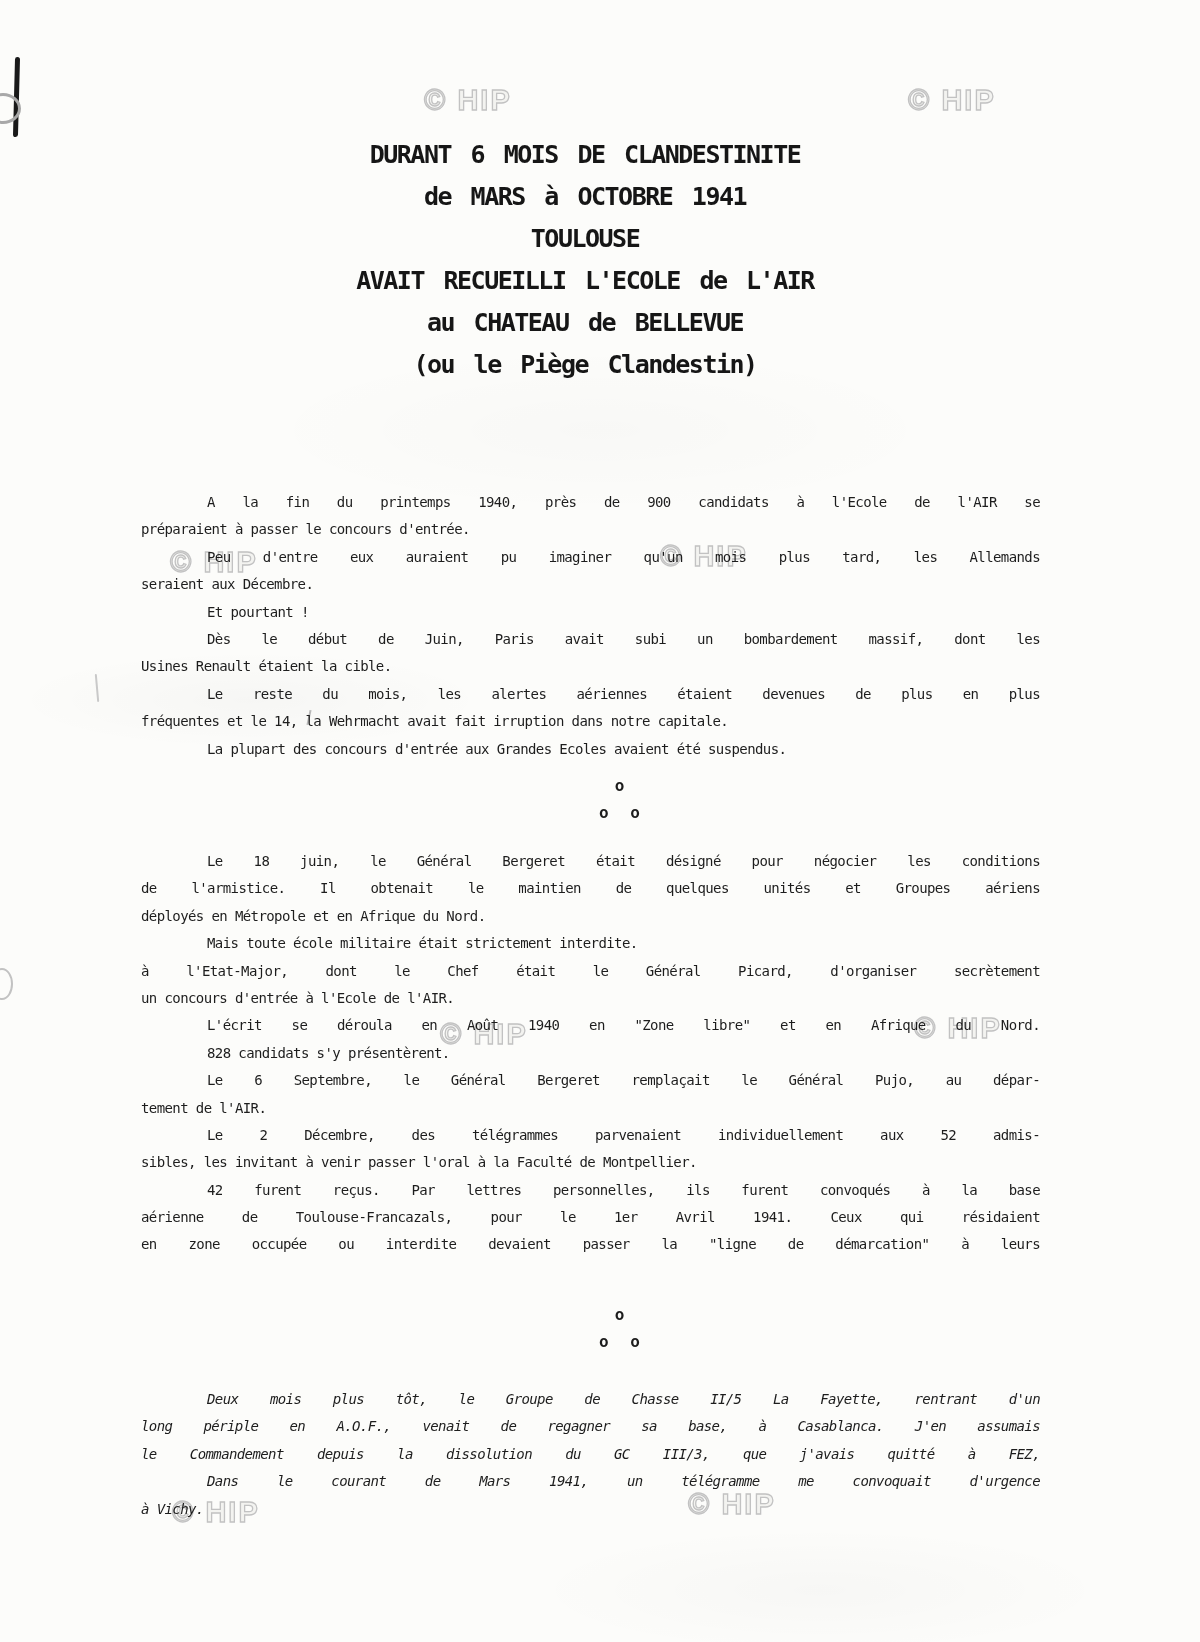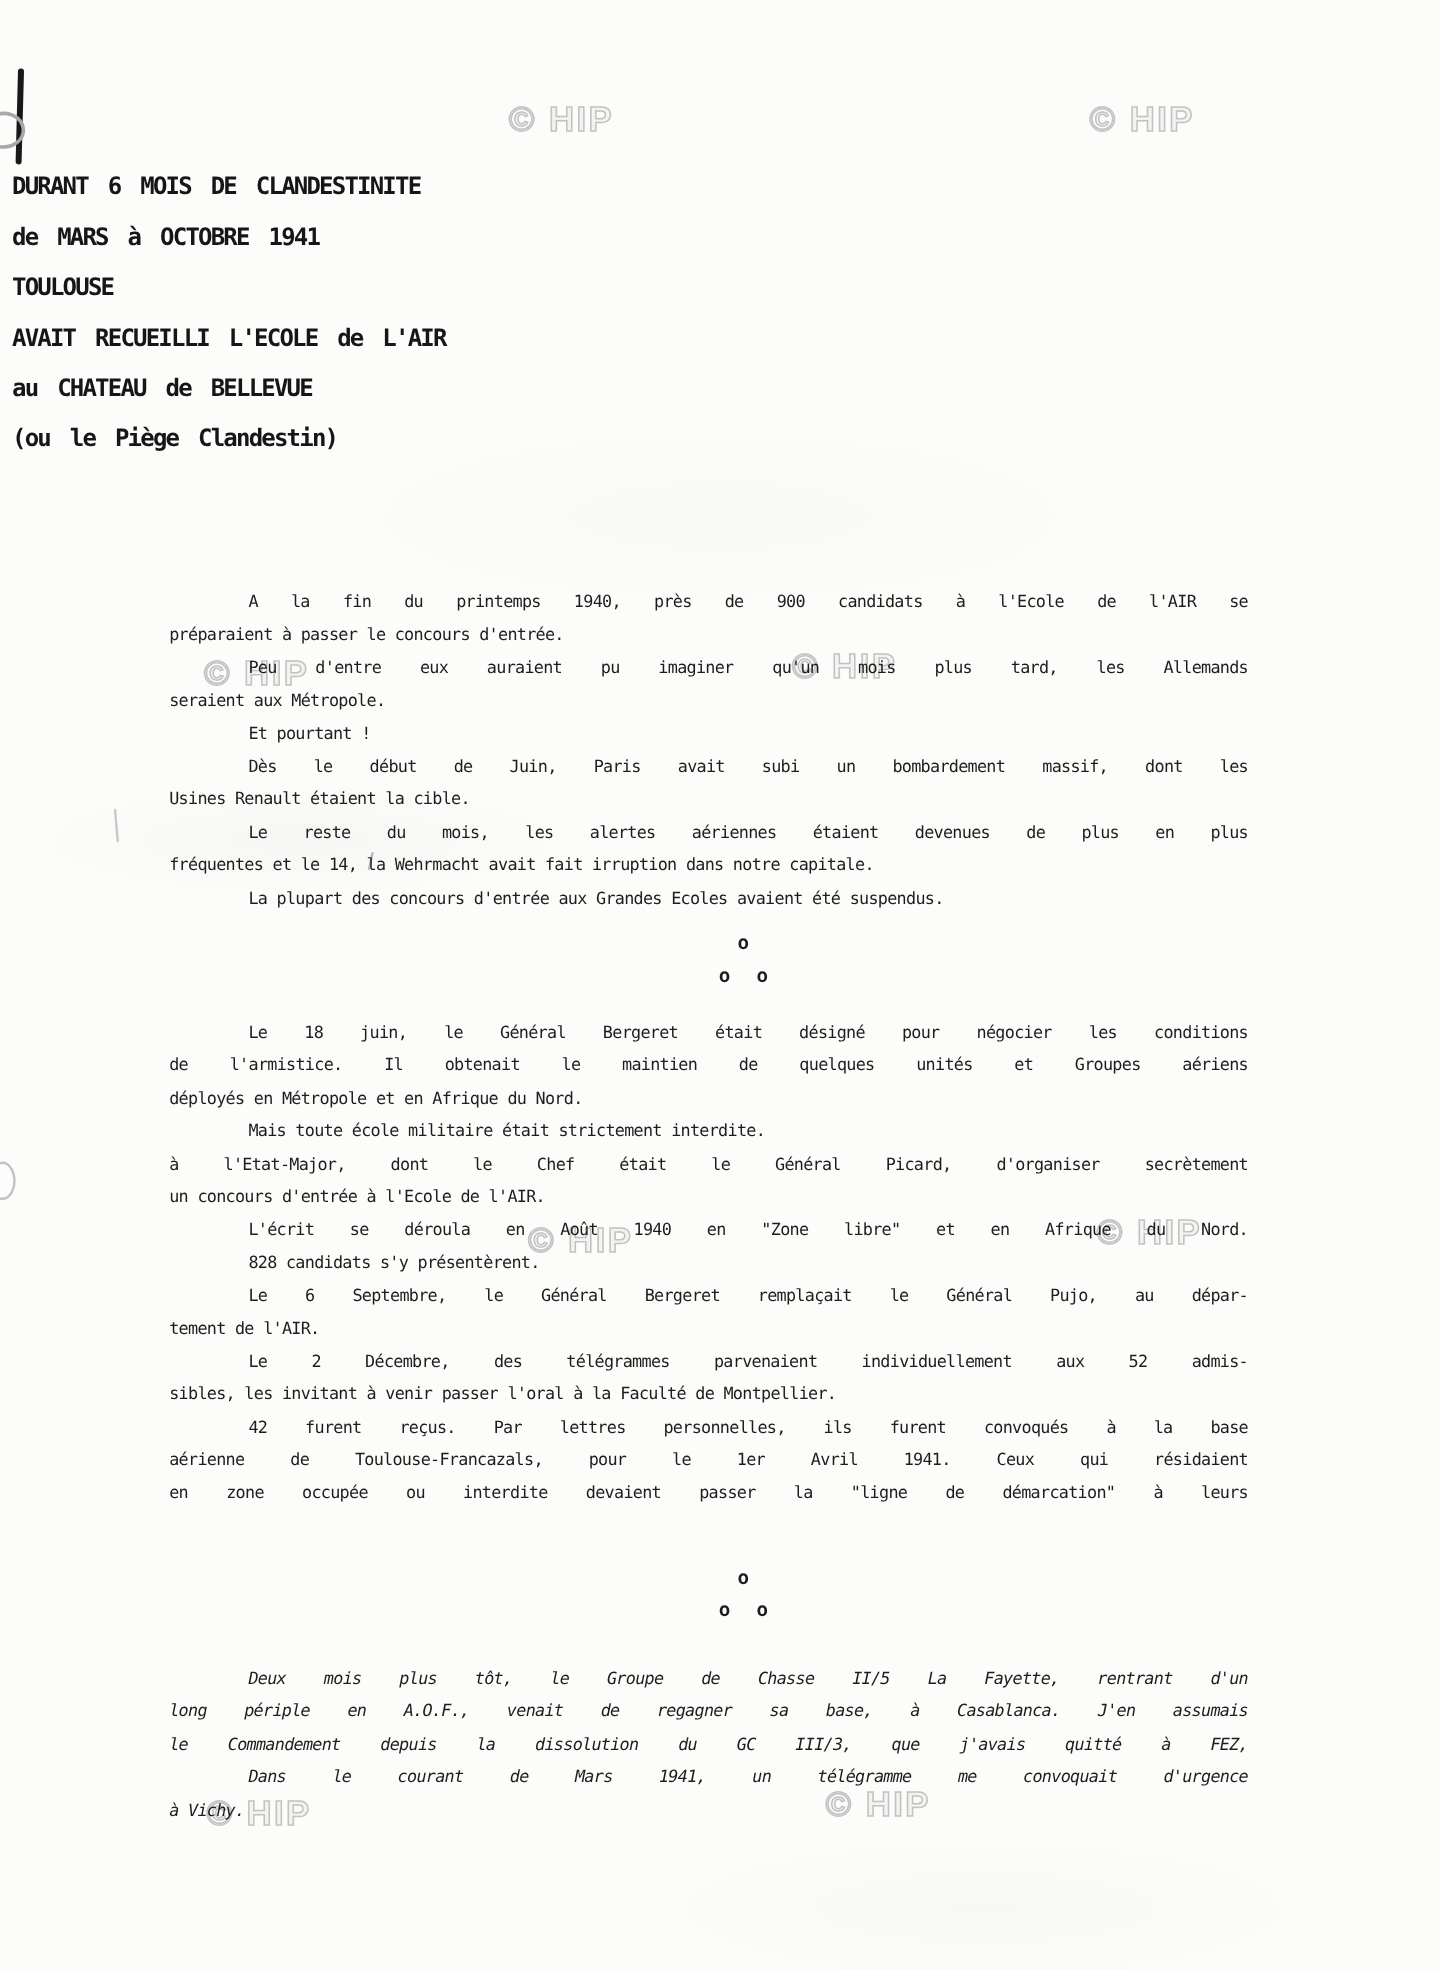--- a/index.html
+++ b/index.html
@@ -50,22 +50,23 @@
   .wm4 { left: 660px; top: 540px; }
   .wm5 { left: 440px; top: 1018px; }
   .wm6 { left: 914px; top: 1012px; }
   .wm7 { left: 172px; top: 1496px; }
   .wm8 { left: 688px; top: 1488px; }
 
   
   .title {
     position: absolute;
     left: 10px; top: 134px; width: 1150px;
+    text-align: center;
     font-weight: bold;
-    font-size: 20px;
+    font-size: 25px;
     letter-spacing: -1.5px;
     word-spacing: 6px;
     color: #161616;
   }
   .tline { line-height: 42px; height: 42px; white-space: nowrap; }
 
   
   .block {
     position: absolute;
     left: 141px; width: 899px;
@@ -125,21 +126,21 @@
     <div class="tline">TOULOUSE</div>
     <div class="tline">AVAIT RECUEILLI L'ECOLE de L'AIR</div>
     <div class="tline">au CHATEAU de BELLEVUE</div>
     <div class="tline">(ou le Piège Clandestin)</div>
   </div>
 
   <div class="block b1">
       <div class="line indent">A la fin du printemps 1940, près de 900 candidats à l'Ecole de l'AIR se</div>
       <div class="line last">préparaient à passer le concours d'entrée.</div>
       <div class="line indent">Peu d'entre eux auraient pu imaginer qu'un mois plus tard, les Allemands</div>
-      <div class="line last">seraient aux Métropole.</div>
+      <div class="line last">seraient aux Décembre.</div>
       <div class="line indent last">Et pourtant !</div>
       <div class="line indent">Dès le début de Juin, Paris avait subi un bombardement massif, dont les</div>
       <div class="line last">Usines Renault étaient la cible.</div>
       <div class="line indent">Le reste du mois, les alertes aériennes étaient devenues de plus en plus</div>
       <div class="line last">fréquentes et le 14, la Wehrmacht avait fait irruption dans notre capitale.</div>
       <div class="line indent last">La plupart des concours d'entrée aux Grandes Ecoles avaient été suspendus.</div>
     </div>
 
   <div class="sep sep1">
     <div class="srow">o</div>

